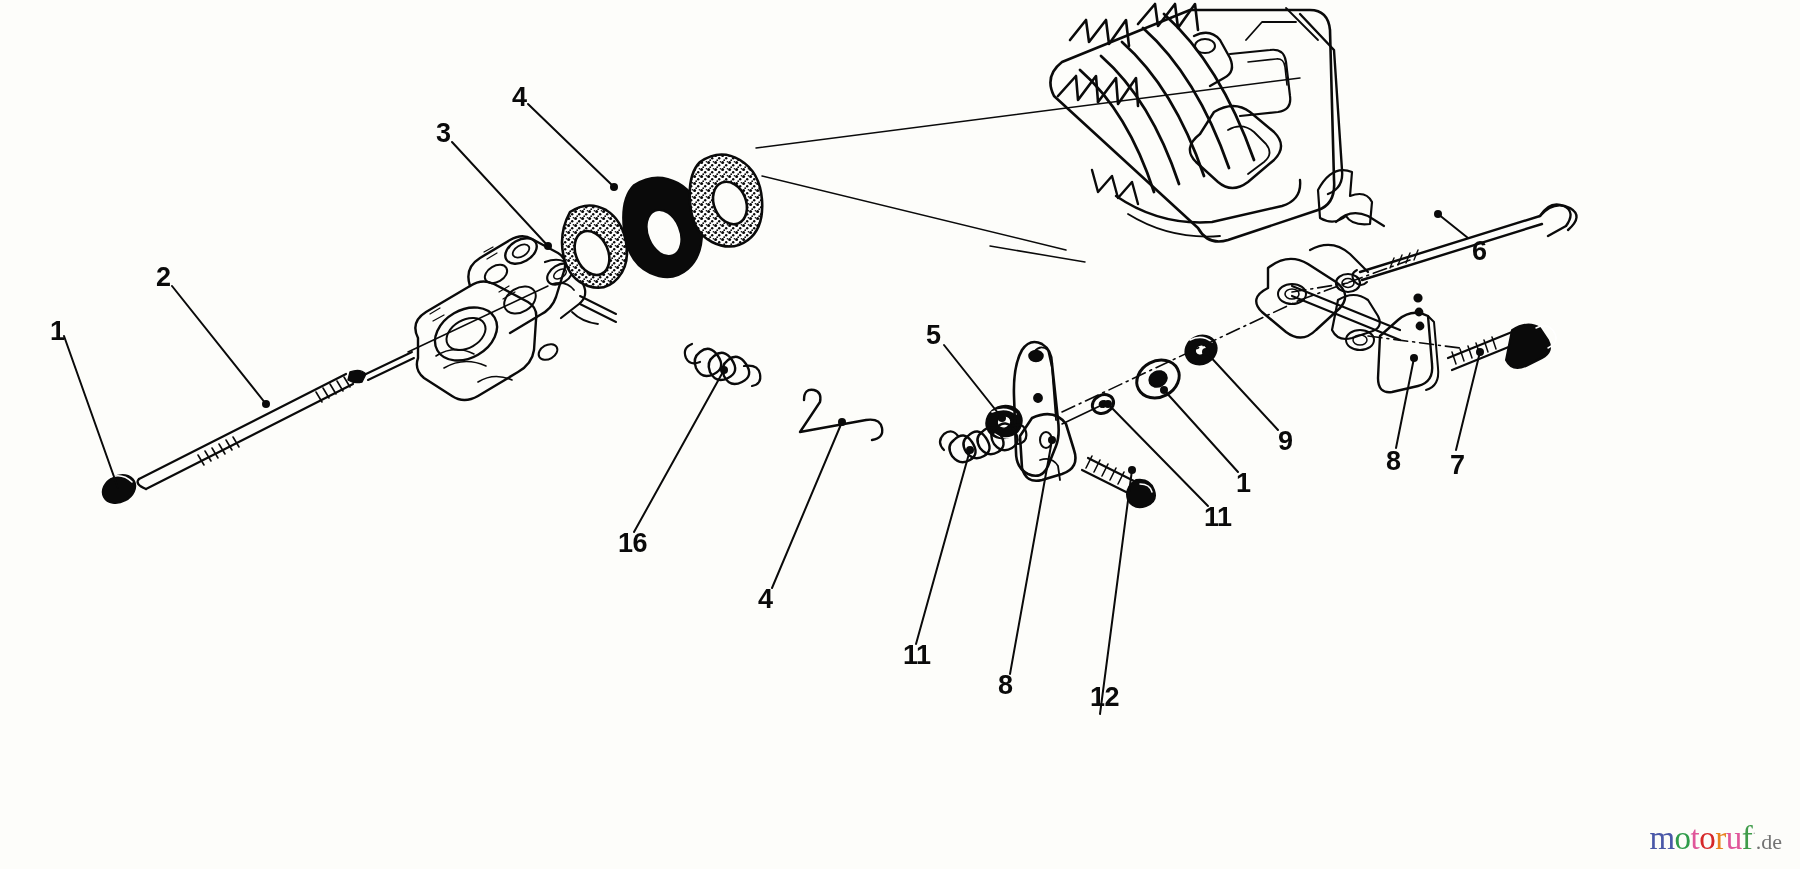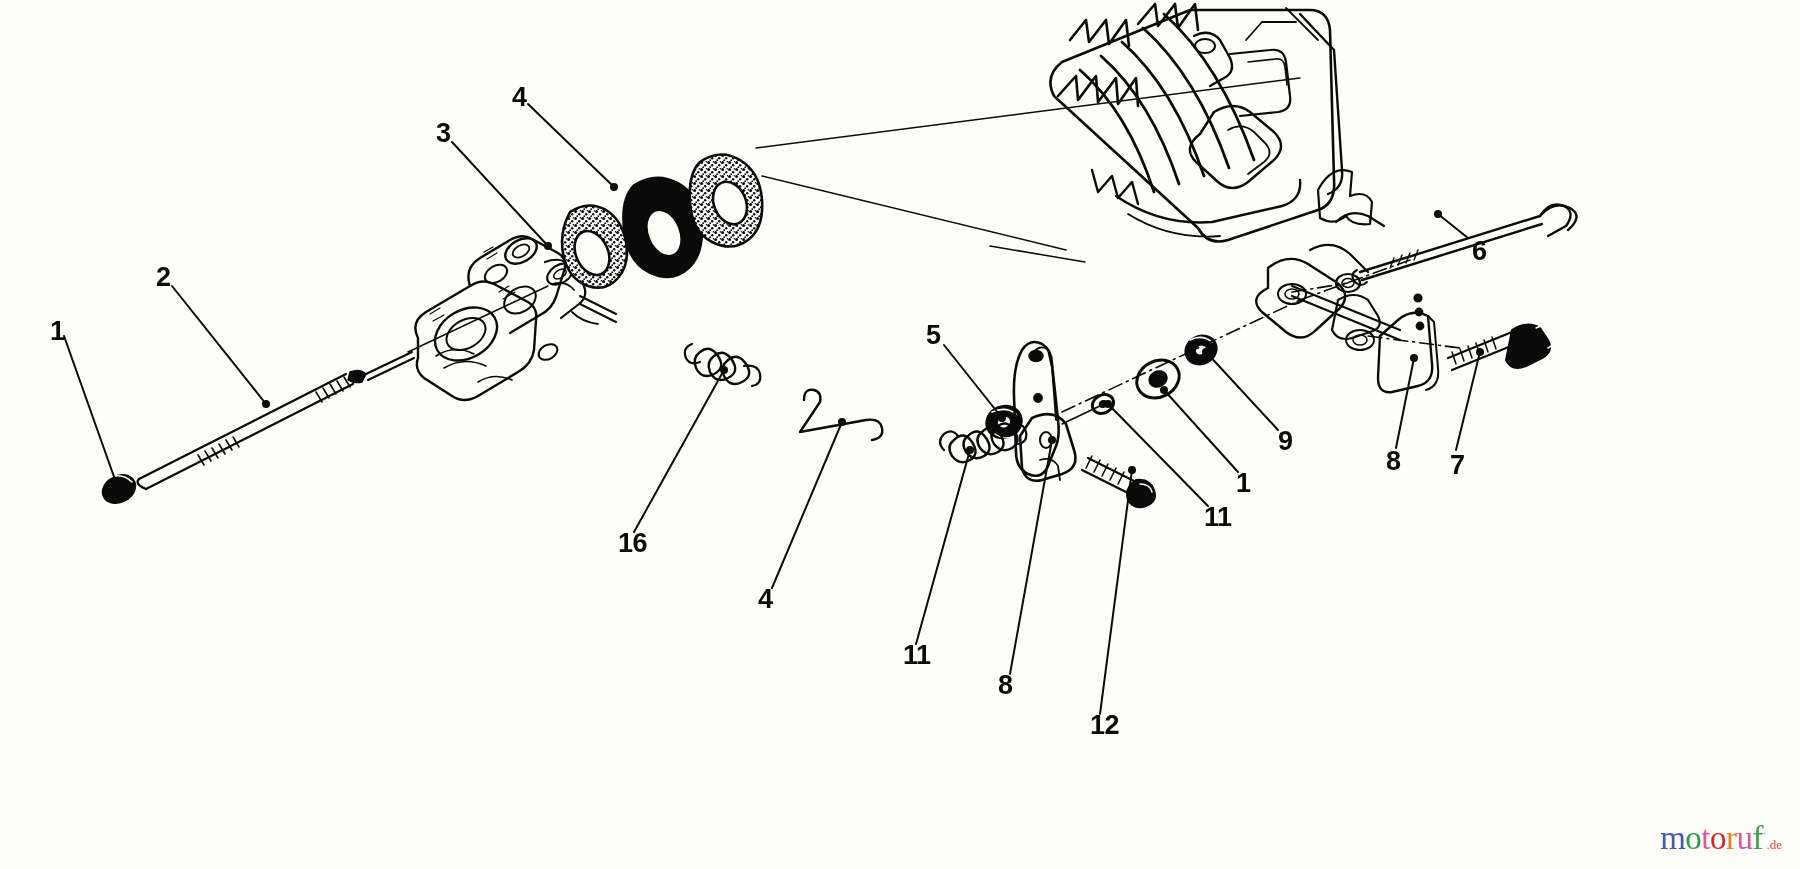--- a/index.html
+++ b/index.html
@@ -25,21 +25,21 @@
   #watermark{
     position:absolute;
     right:18px;bottom:14px;
     font-family:"Liberation Serif", serif;
     font-size:33px;
     letter-spacing:-0.5px;
     line-height:1;
     user-select:none;
   }
   #watermark .ltr{display:inline-block;}
-  #watermark .tld{font-size:13px;color:#ef4444;letter-spacing:0;}
+  #watermark .tld{font-size:22px;color:#737373;letter-spacing:0;}
   #watermark .dot{font-size:12px;vertical-align:super;color:#b0b0b0;}
 </style>
 </head>
 <body>
 
 <div id="page">
 
   <svg id="art" viewBox="0 0 1800 869">
     <defs>
       <pattern id="gaskettex" patternUnits="userSpaceOnUse" width="7" height="7">
@@ -376,21 +376,21 @@
   <div class="callout" style="left:156px;top:264px;">2</div>
   <div class="callout" style="left:436px;top:120px;">3</div>
   <div class="callout" style="left:512px;top:84px;">4</div>
   <div class="callout" style="left:926px;top:322px;">5</div>
   <div class="callout" style="left:1472px;top:238px;">6</div>
   <div class="callout" style="left:1450px;top:452px;">7</div>
   <div class="callout" style="left:1386px;top:448px;">8</div>
   <div class="callout" style="left:1278px;top:428px;">9</div>
   <div class="callout" style="left:1236px;top:470px;">1</div>
   <div class="callout" style="left:1204px;top:504px;">11</div>
-  <div class="callout" style="left:1090px;top:712px;">12</div>
+  <div class="callout" style="left:1090px;top:684px;">12</div>
   <div class="callout" style="left:998px;top:672px;">8</div>
   <div class="callout" style="left:903px;top:642px;">11</div>
   <div class="callout" style="left:758px;top:586px;">4</div>
   <div class="callout" style="left:618px;top:530px;">16</div>
 
   <div id="watermark">
     <span class="ltr" style="color:#4a58a8">m</span><span class="ltr" style="color:#2f9c4a">o</span><span class="ltr" style="color:#e0569a">t</span><span class="ltr" style="color:#d62828">o</span><span class="ltr" style="color:#e8821e">r</span><span class="ltr" style="color:#e0569a">u</span><span class="ltr" style="color:#3f9c4a">f</span><span class="dot">·</span><span class="tld">.de</span>
   </div>
 
 </div>

